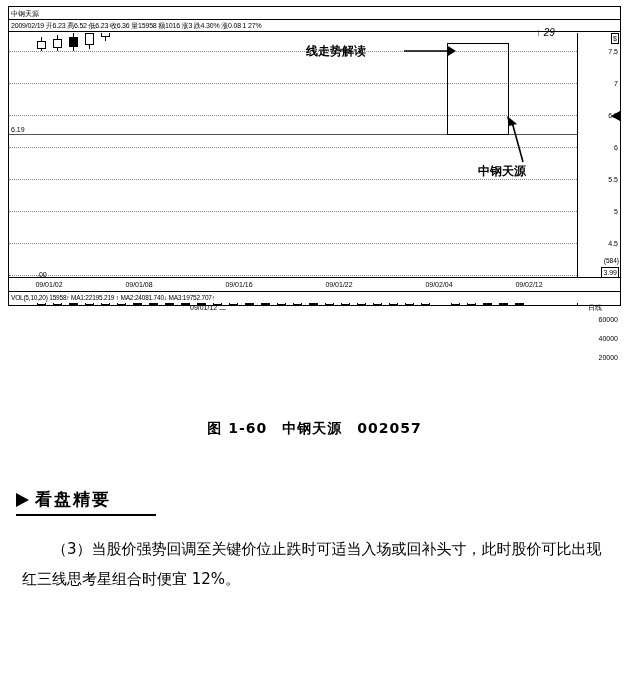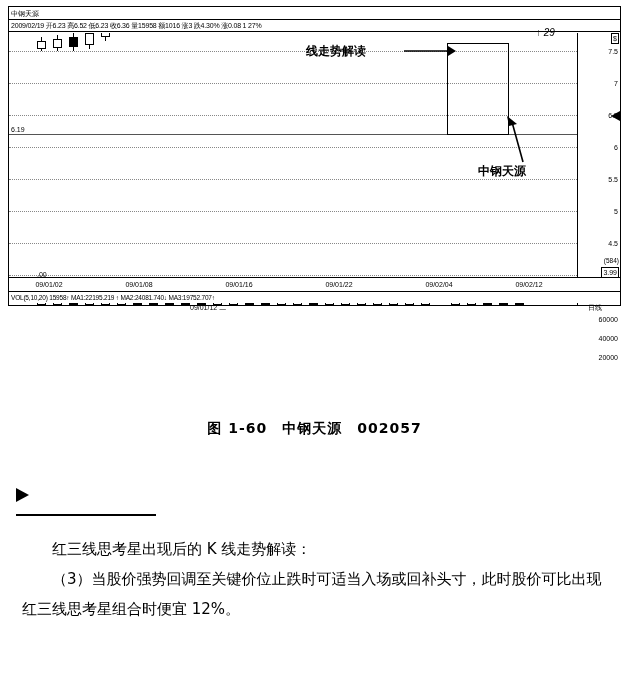--- a/index.html
+++ b/index.html
@@ -447,19 +447,19 @@
   <line x1="18" y1="50" x2="7" y2="10" stroke="#000" stroke-width="1.6"></line>
   <polygon points="2,4 12,12 4,14" fill="#000"></polygon>
 </svg>
 
 <div style="position:absolute;left:536px;top:27px;font-size:10px;font-family:'Liberation Sans',sans-serif;font-style:italic;">↑ 29</div>
 
 <div id="caption">图 1-60　中钢天源　002057</div>
 
 <div id="section-head">
   <span class="tri"></span>
+  <span class="htext">看盘精要</span>
 </div>
 <div id="section-rule"></div>
 
 <div id="body-text">
-  <p>红三线思考星出现后的 K 线走势解读：</p>
   <p>（3）当股价强势回调至关键价位止跌时可适当入场或回补头寸，此时股价可比出现红三线思考星组合时便宜 12%。</p>
 </div>
 
 </body></html>

